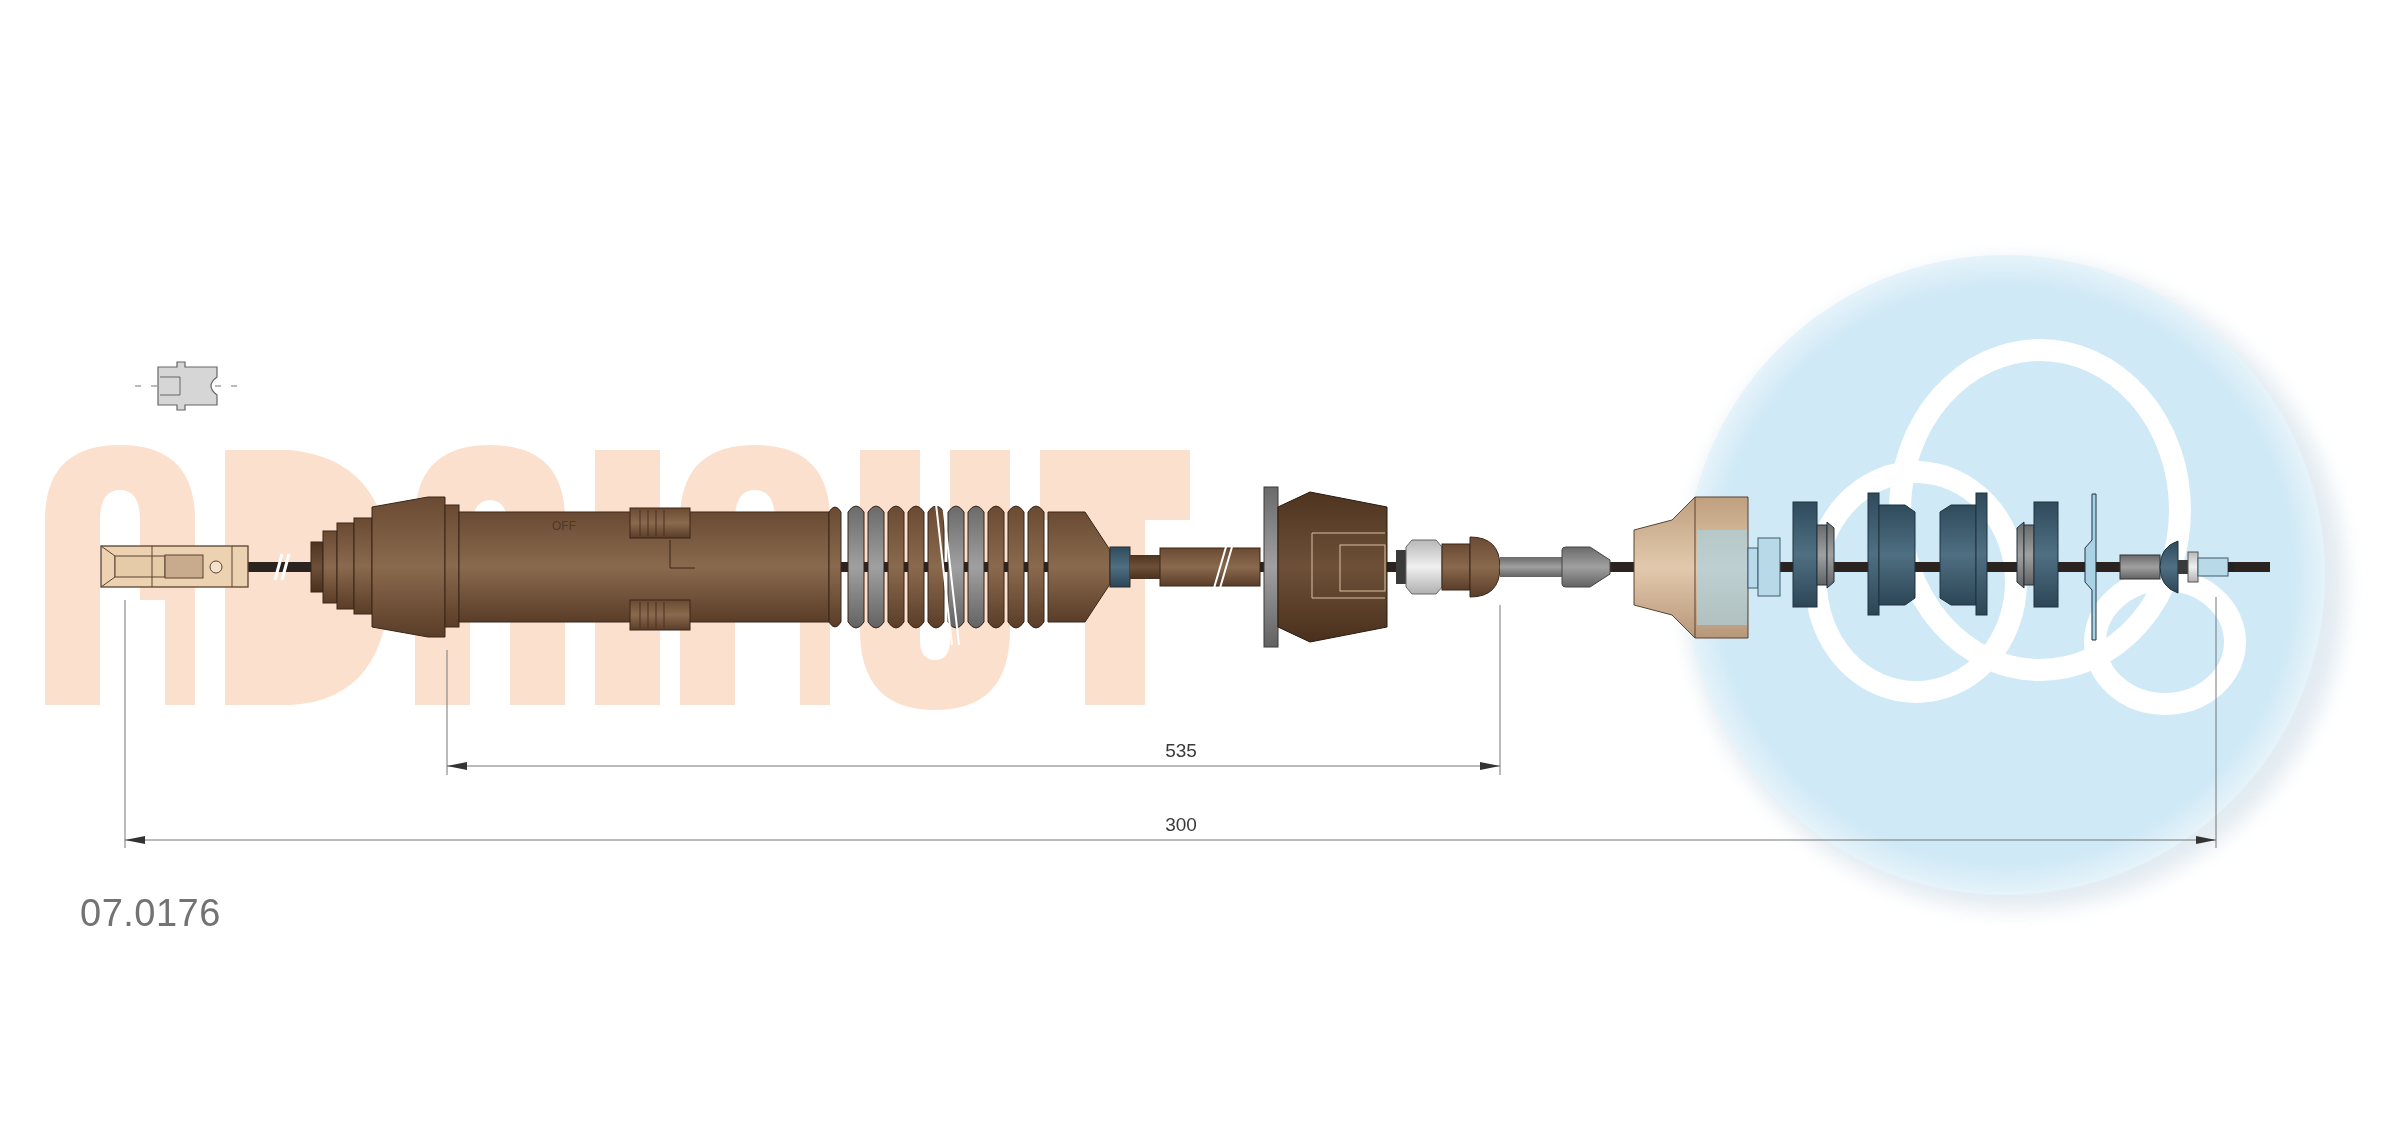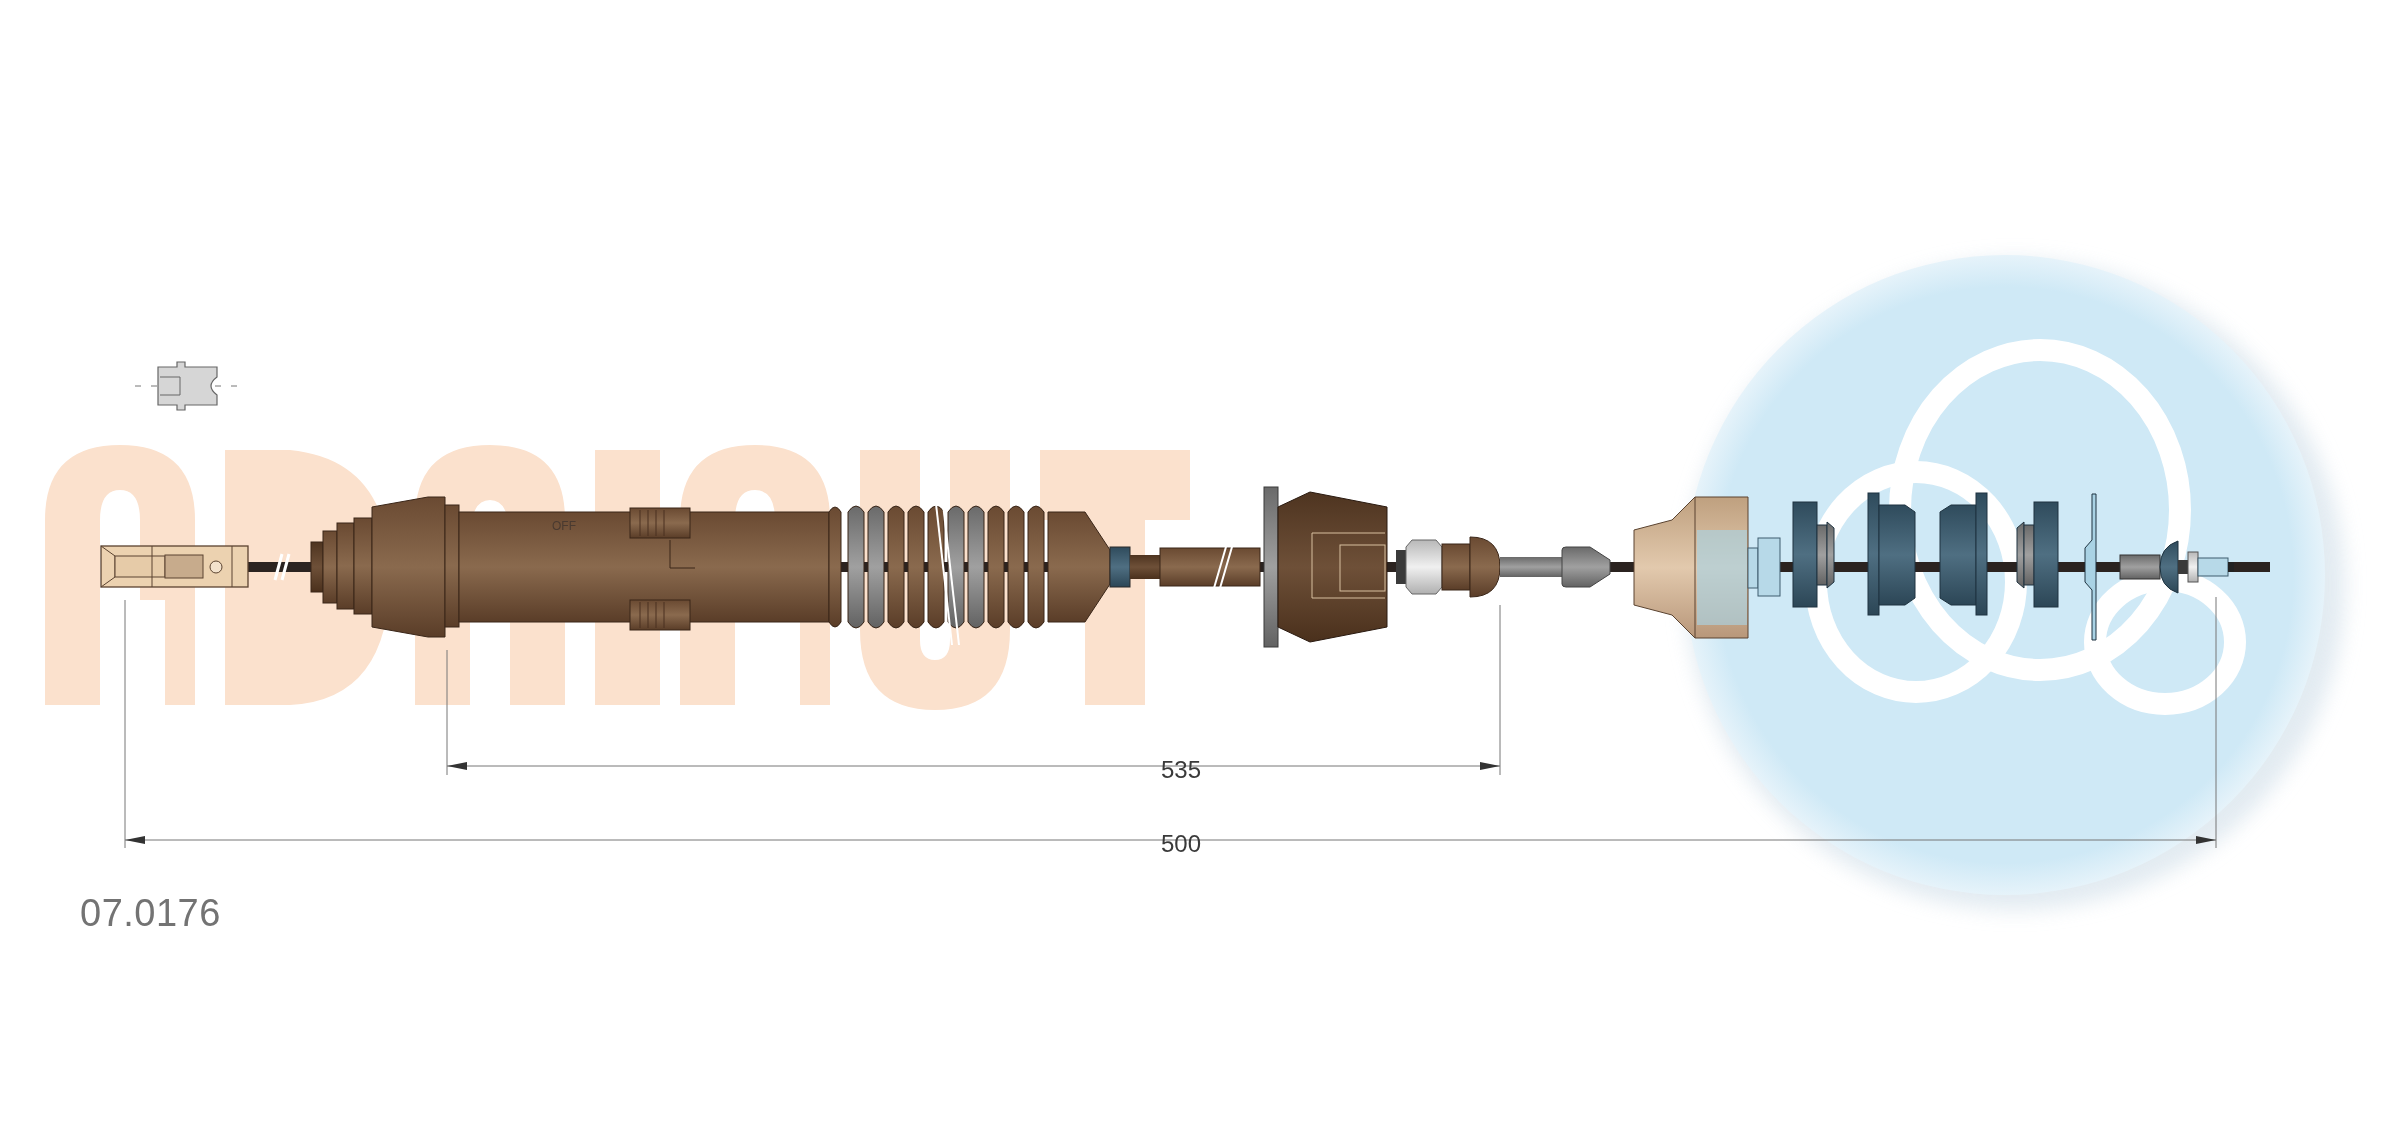--- a/index.html
+++ b/index.html
@@ -1,20 +1,20 @@
 <!DOCTYPE html>
 <html><head>
 <meta charset="utf-8">
 <style>
   html, body { margin: 0; padding: 0; background: #ffffff; }
   body { width: 2381px; height: 1134px; position: relative; overflow: hidden;
          font-family: "Liberation Sans", sans-serif; }
   #stage { position: absolute; left: 0; top: 0; width: 2381px; height: 1134px; }
   .label { position: absolute; color: #3a3a3a; font-family: "Liberation Sans", sans-serif; }
-  .dim-label { font-size: 24px; transform: translateX(-50%); margin-top: 16px; }
+  .dim-label { font-size: 19px; transform: translateX(-50%); }
   .part-number { font-size: 38px; color: #737373; letter-spacing: 0.5px; }
 </style>
 </head>
 <body>
 
 <div id="stage">
 <svg width="2381" height="1134" viewBox="0 0 2381 1134" xmlns="http://www.w3.org/2000/svg">
   <defs>
     <linearGradient id="gBrown" x1="0" y1="0" x2="0" y2="1">
       <stop offset="0" stop-color="#6a4a32"></stop>
@@ -217,15 +217,15 @@
     <path d="M1500 766 L1480 762 L1480 770 Z" stroke="none"></path>
 
     <line x1="125" y1="840" x2="2216" y2="840"></line>
     <path d="M125 840 L145 836 L145 844 Z" stroke="none"></path>
     <path d="M2216 840 L2196 836 L2196 844 Z" stroke="none"></path>
   </g>
 </svg>
 
 
 <div class="label dim-label" style="left:1181px; top:740px;">535</div>
-<div class="label dim-label" style="left:1181px; top:814px;">500</div>
+<div class="label dim-label" style="left:1181px; top:814px;">300</div>
 <div class="label part-number" style="left:80px; top:892px;">07.0176</div>
 </div>
 
 </body></html>

